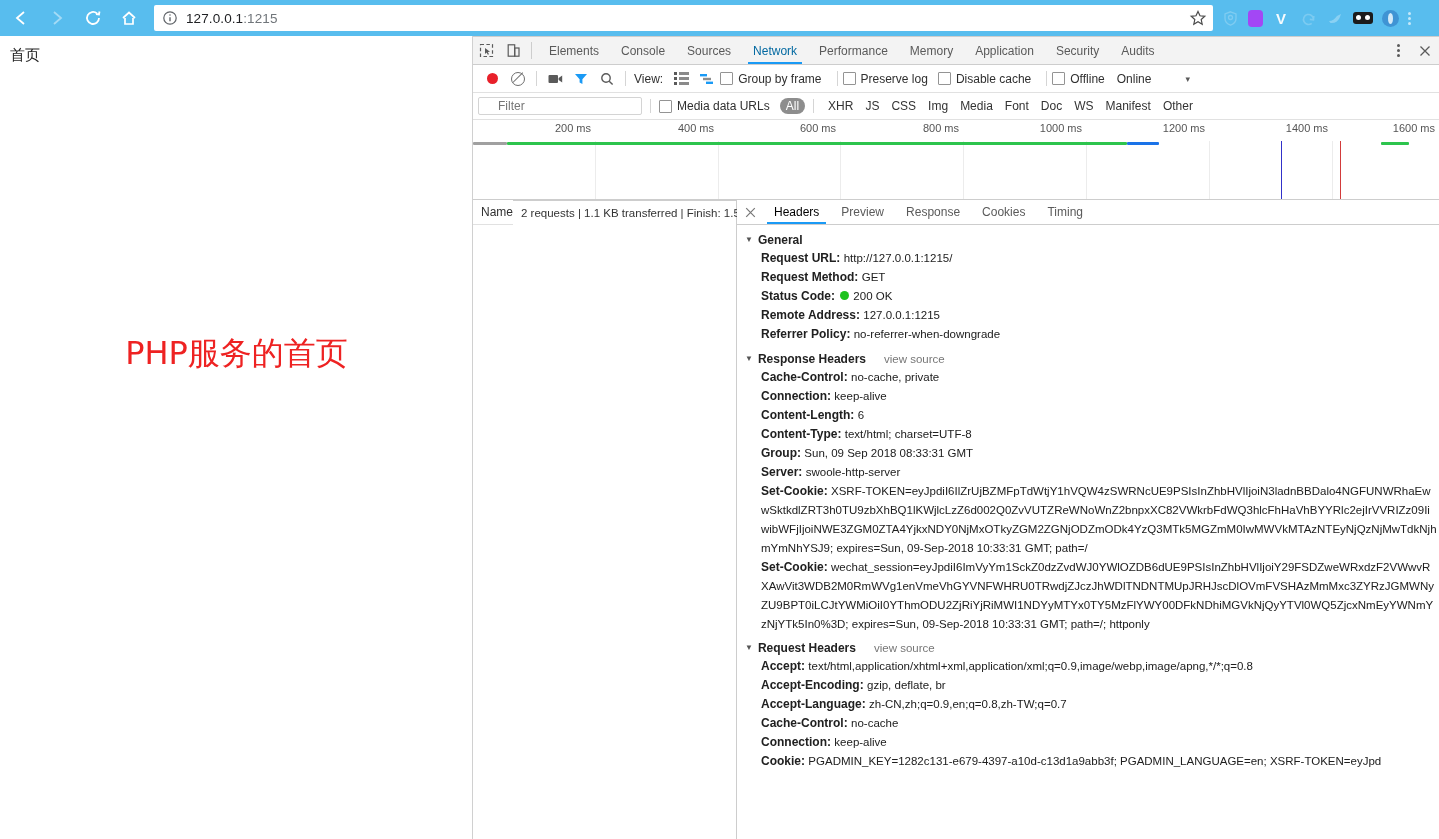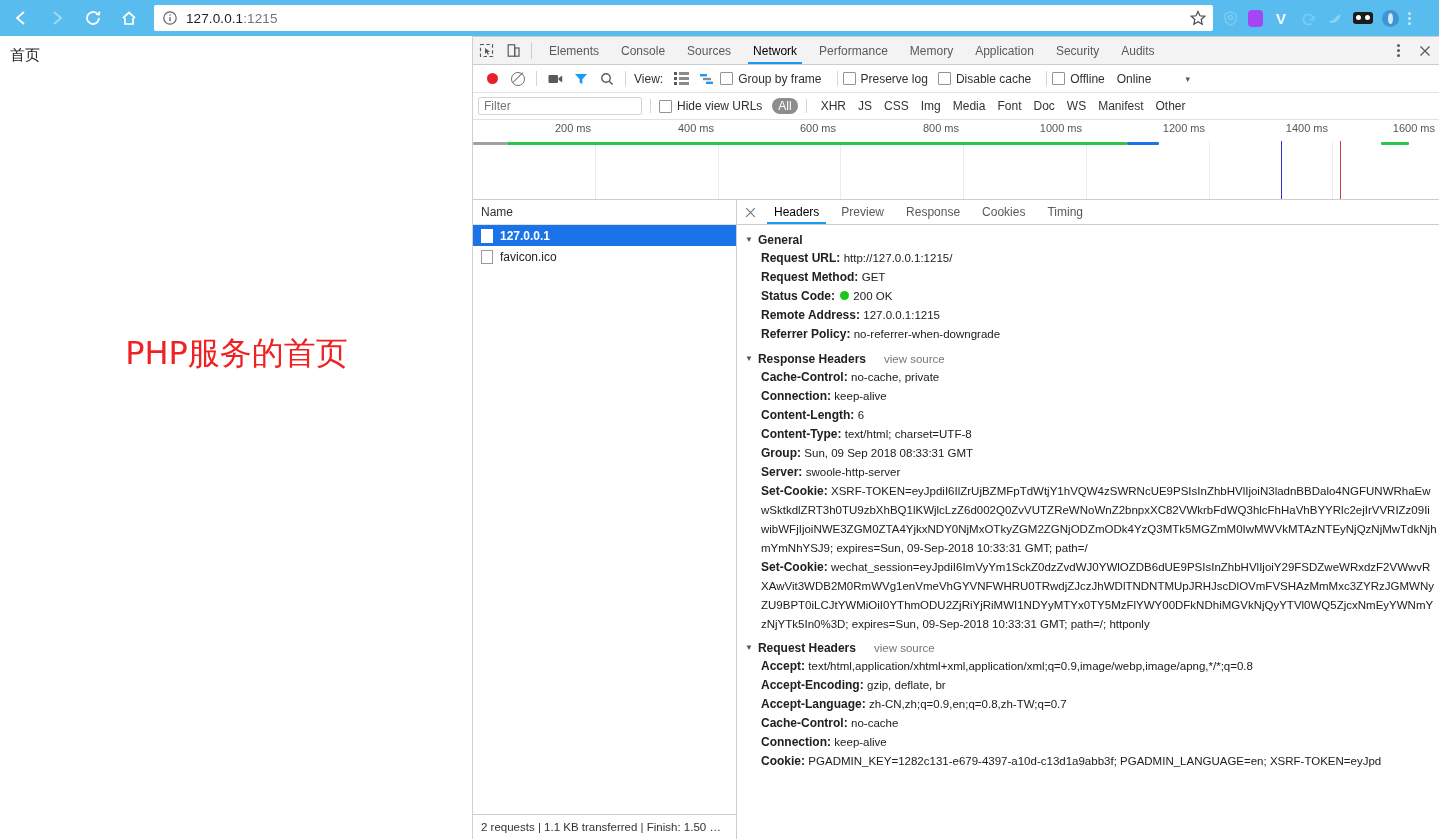--- a/index.html
+++ b/index.html
@@ -168,21 +168,21 @@
     margin: 5px 6px 5px 4px;
   }
   .dt-tab {
     padding: 0 11px;
     display: flex; align-items: center;
     font-size: 12px;
     color: #5a5a5a;
     white-space: nowrap;
     position: relative;
   }
-  .dt-tab.active { color: #000000; }
+  .dt-tab.active { color: #0369a1; }
   .dt-tab.active::after {
     content: "";
     position: absolute;
     left: 6px; right: 6px; bottom: 0;
     height: 2px; background: #1a9af5;
   }
   .dt-tabbar-right {
     margin-left: auto;
     display: flex; align-items: center;
   }
@@ -256,21 +256,21 @@
     padding-left: 5px;
     flex: 0 0 auto;
     background: #fff;
   }
   .filter-input {
     width: 164px; height: 18px;
     border: 1px solid #d4d4d4;
     border-radius: 2px;
     font-size: 12px;
     color: #8c8c8c;
-    padding: 0 5px;
+    padding: 0 19px;
     box-sizing: border-box;
     font-family: "Liberation Sans", sans-serif;
     background: #fff;
     outline: none;
   }
   .filter-sep { width: 1px; height: 14px; background: #d5d5d5; margin: 0 8px; }
   .type-pill {
     font-size: 12px; color: #333;
     padding: 1px 6px;
     border-radius: 9px;
@@ -313,21 +313,21 @@
 
   
   .dt-split {
     flex: 1 1 auto;
     display: flex;
     min-height: 0;
   }
   .req-list {
     width: 263px;
     border-right: 1px solid #cdcdcd;
-    display: flex; flex-direction: column;
+    display: flex; flex-direction: row;
     flex: 0 0 auto;
     background: #fff;
   }
   .req-head {
     height: 24px;
     border-bottom: 1px solid #e1e1e1;
     display: flex; align-items: center;
     padding-left: 8px;
     font-size: 12px; color: #303030;
     flex: 0 0 auto;
@@ -636,21 +636,21 @@
     </div>
     <span class="online-text">Online</span>
     <span class="online-caret">▾</span>
   </div>
 
   <div class="filter-bar">
     <input class="filter-input" placeholder="Filter" style="">
     <div class="filter-sep"></div>
     <div class="cb-wrap">
       <span class="cb-box"></span>
-      <span>Hide view URLs</span>
+      <span>Media data URLs</span>
     </div>
     <span class="type-pill active">All</span>
     <div class="filter-sep"></div>
     <span class="type-pill">XHR</span>
     <span class="type-pill">JS</span>
     <span class="type-pill">CSS</span>
     <span class="type-pill">Img</span>
     <span class="type-pill">Media</span>
     <span class="type-pill">Font</span>
     <span class="type-pill">Doc</span>

